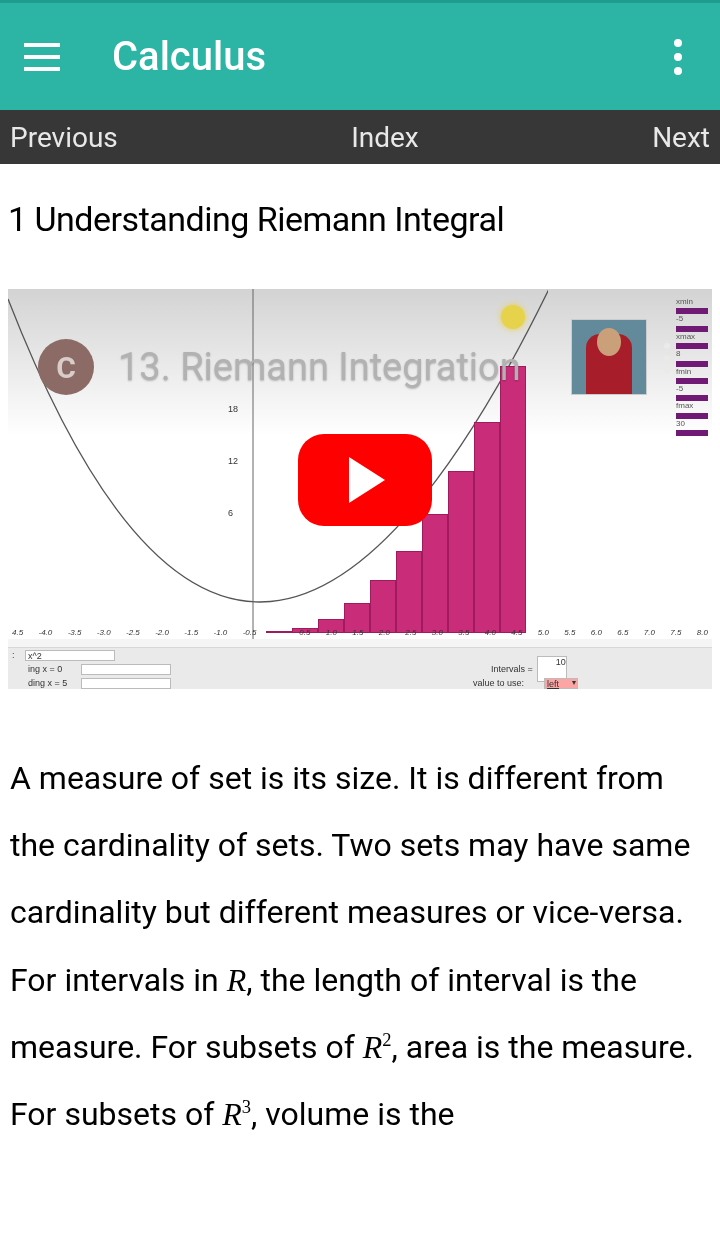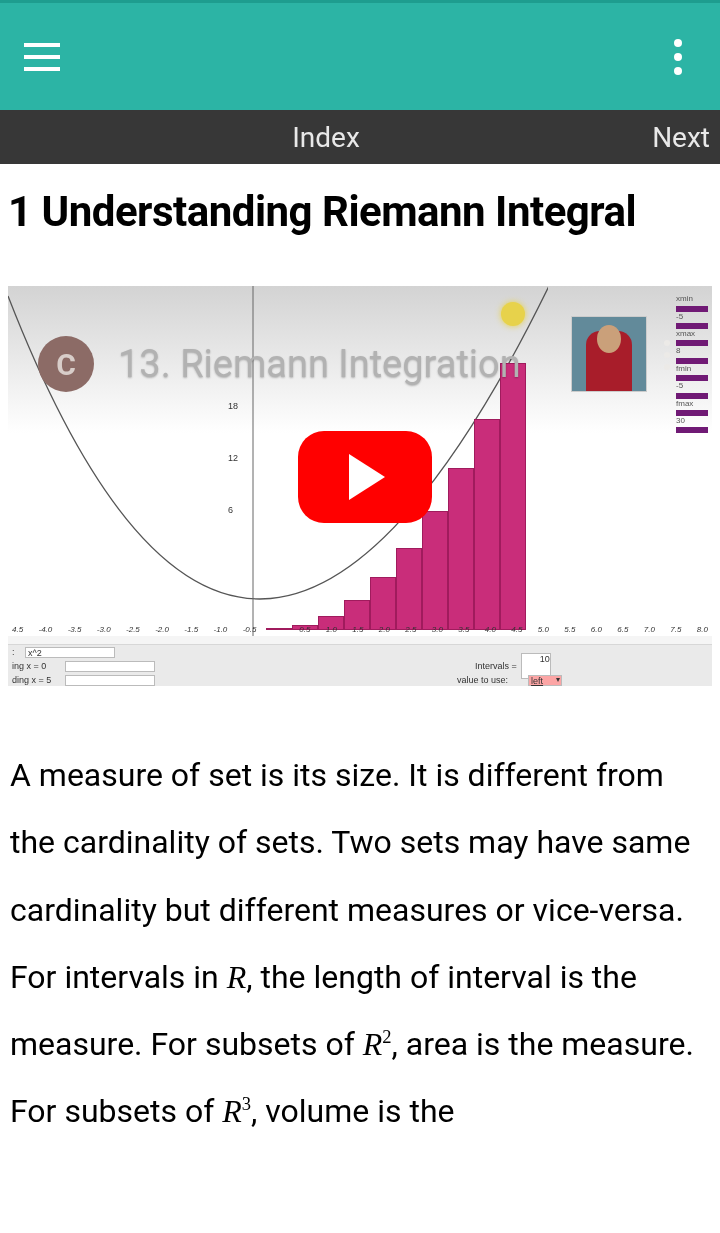--- a/index.html
+++ b/index.html
@@ -12,21 +12,21 @@
 .appbar .more-btn { margin-left:auto; color:#fff; width:44px; height:44px; display:flex; align-items:center; justify-content:center; }
 
 
 .navbar { background:#373737; height:54px; display:flex; align-items:center; color:#e8e8e8; font-size:28px; }
 .navbar .nav-prev { padding-left:10px; }
 .navbar .nav-index { flex:1; text-align:center; }
 .navbar .nav-next  { padding-right:10px; text-align:right; }
 
 
 .content { padding:0 8px; }
-.content h1 { font-size:42px; font-weight:700; margin-top:24px; line-height:1.15; letter-spacing:-0.5px; }
+.content h1 { font-size:34px; font-weight:400; margin-top:36px; line-height:1.15; letter-spacing:-0.5px; }
 
 
 .video { position:relative; margin-top:50px; height:400px; background:#f5f5f5; }
 .video .plot-box { position:absolute; left:0; top:0; right:0; bottom:50px; background:linear-gradient(#d3d3d3,#fff 42%); }
 .video .ticks { position:absolute; left:4px; right:4px; bottom:52px; font-size:8px; color:#333; display:flex; justify-content:space-between; font-family:Arial,sans-serif;font-style:italic; }
 .video .yticks { position:absolute; left:220px; top:115px; font-size:9px; color:#333; display:flex; flex-direction:column; gap:42px; font-family:Arial,sans-serif; }
 .video .parabola { position:absolute; left:0; top:0; width:540px; height:350px; pointer-events:none; }
 .video .bars { position:absolute; left:258px; bottom:56px; display:flex; align-items:flex-end; }
 .video .bars span { width:26px; background:#c92d7a; border:1px solid #a01b5d; }
 .video .sun { position:absolute; top:16px; left:493px; width:24px; height:24px; border-radius:50%; background:#e7d24b; box-shadow:0 0 6px #e7d24b; }
@@ -41,21 +41,21 @@
 .video .presenter .head { position:absolute; top:8px; left:50%; transform:translateX(-50%); width:24px; height:28px; background:#caa07a; border-radius:50%; }
 .video .vdots { position:absolute; top:54px; right:42px; display:flex; flex-direction:column; gap:6px; }
 .video .vdots span { width:6px; height:6px; border-radius:50%; background:#eceae7; }
 .video .sideparams { position:absolute; top:8px; right:4px; width:32px; font-size:8px; color:#555; line-height:1.05; font-family:Arial,sans-serif; }
 .sideparams div { border-bottom:6px solid #701a75; padding:1px 0 2px; }
 
 .video .formbar { position:absolute; left:0; right:0; bottom:0; height:42px; background:#eaeaea; font-size:9px; color:#333; font-family:Arial,sans-serif; border-top:1px solid #d7d7d7; }
 .formbar .row { display:flex; align-items:center; height:14px; }
 .formbar .lbl { width:50px; padding-left:4px; }
 .formbar .inp { width:90px; height:11px; background:#fff; border:1px solid #bbb;margin-left:7px; }
-.formbar .r2 { justify-content:flex-start; }
+.formbar .r2 { justify-content:flex-start;padding-left:16px; }
 .formbar .mid { margin-left:320px; }
 .formbar .inp2 { width:30px; height:26px; background:#fff; border:1px solid #bbb; margin-left:4px; text-align:right; padding-left:2px; }
 .formbar .sel { width:34px; height:11px; background:#fca5a5; border:1px solid #bbb; margin-left:20px; position:relative; padding-left:2px;text-decoration:underline; }
 .formbar .sel::after { content:"▾"; position:absolute; right:1px; top:-1px; font-size:8px; }
 
 
 .bodytext { font-size:32px; line-height:2.1; margin-top:56px; padding:0 2px; }
 .bodytext .math { font-family: "Cambria Math","Times New Roman",serif; font-style:italic; }
 .bodytext sup { font-size:0.58em; vertical-align:super; font-style:normal; }
 </style>
@@ -63,30 +63,32 @@
 <body>
 
 <div class="appbar">
   <div class="menu-btn">
     <svg width="36" height="28" viewBox="0 0 36 28">
         <rect width="36" height="4" fill="#fff"></rect>
         <rect y="12" width="36" height="4" fill="#fff"></rect>
         <rect y="24" width="36" height="4" fill="#fff"></rect>
       </svg>
   </div>
+  <div class="title">Calculus</div>
   <div class="more-btn">
     <svg width="10" height="36" viewBox="0 0 10 36">
         <circle cx="5" cy="4" r="4" fill="#fff"></circle>
         <circle cx="5" cy="18" r="4" fill="#fff"></circle>
         <circle cx="5" cy="32" r="4" fill="#fff"></circle>
       </svg>
   </div>
 </div>
 
 <div class="navbar">
+  <div class="nav-prev">Previous</div>
   <div class="nav-index">Index</div>
   <div class="nav-next">Next</div>
 </div>
 
 <div class="content">
   <h1>1 Understanding Riemann Integral</h1>
 
   <div class="video">
     <div class="plot-box"></div>
     <svg class="parabola" viewBox="0 0 540 350" preserveAspectRatio="none">

